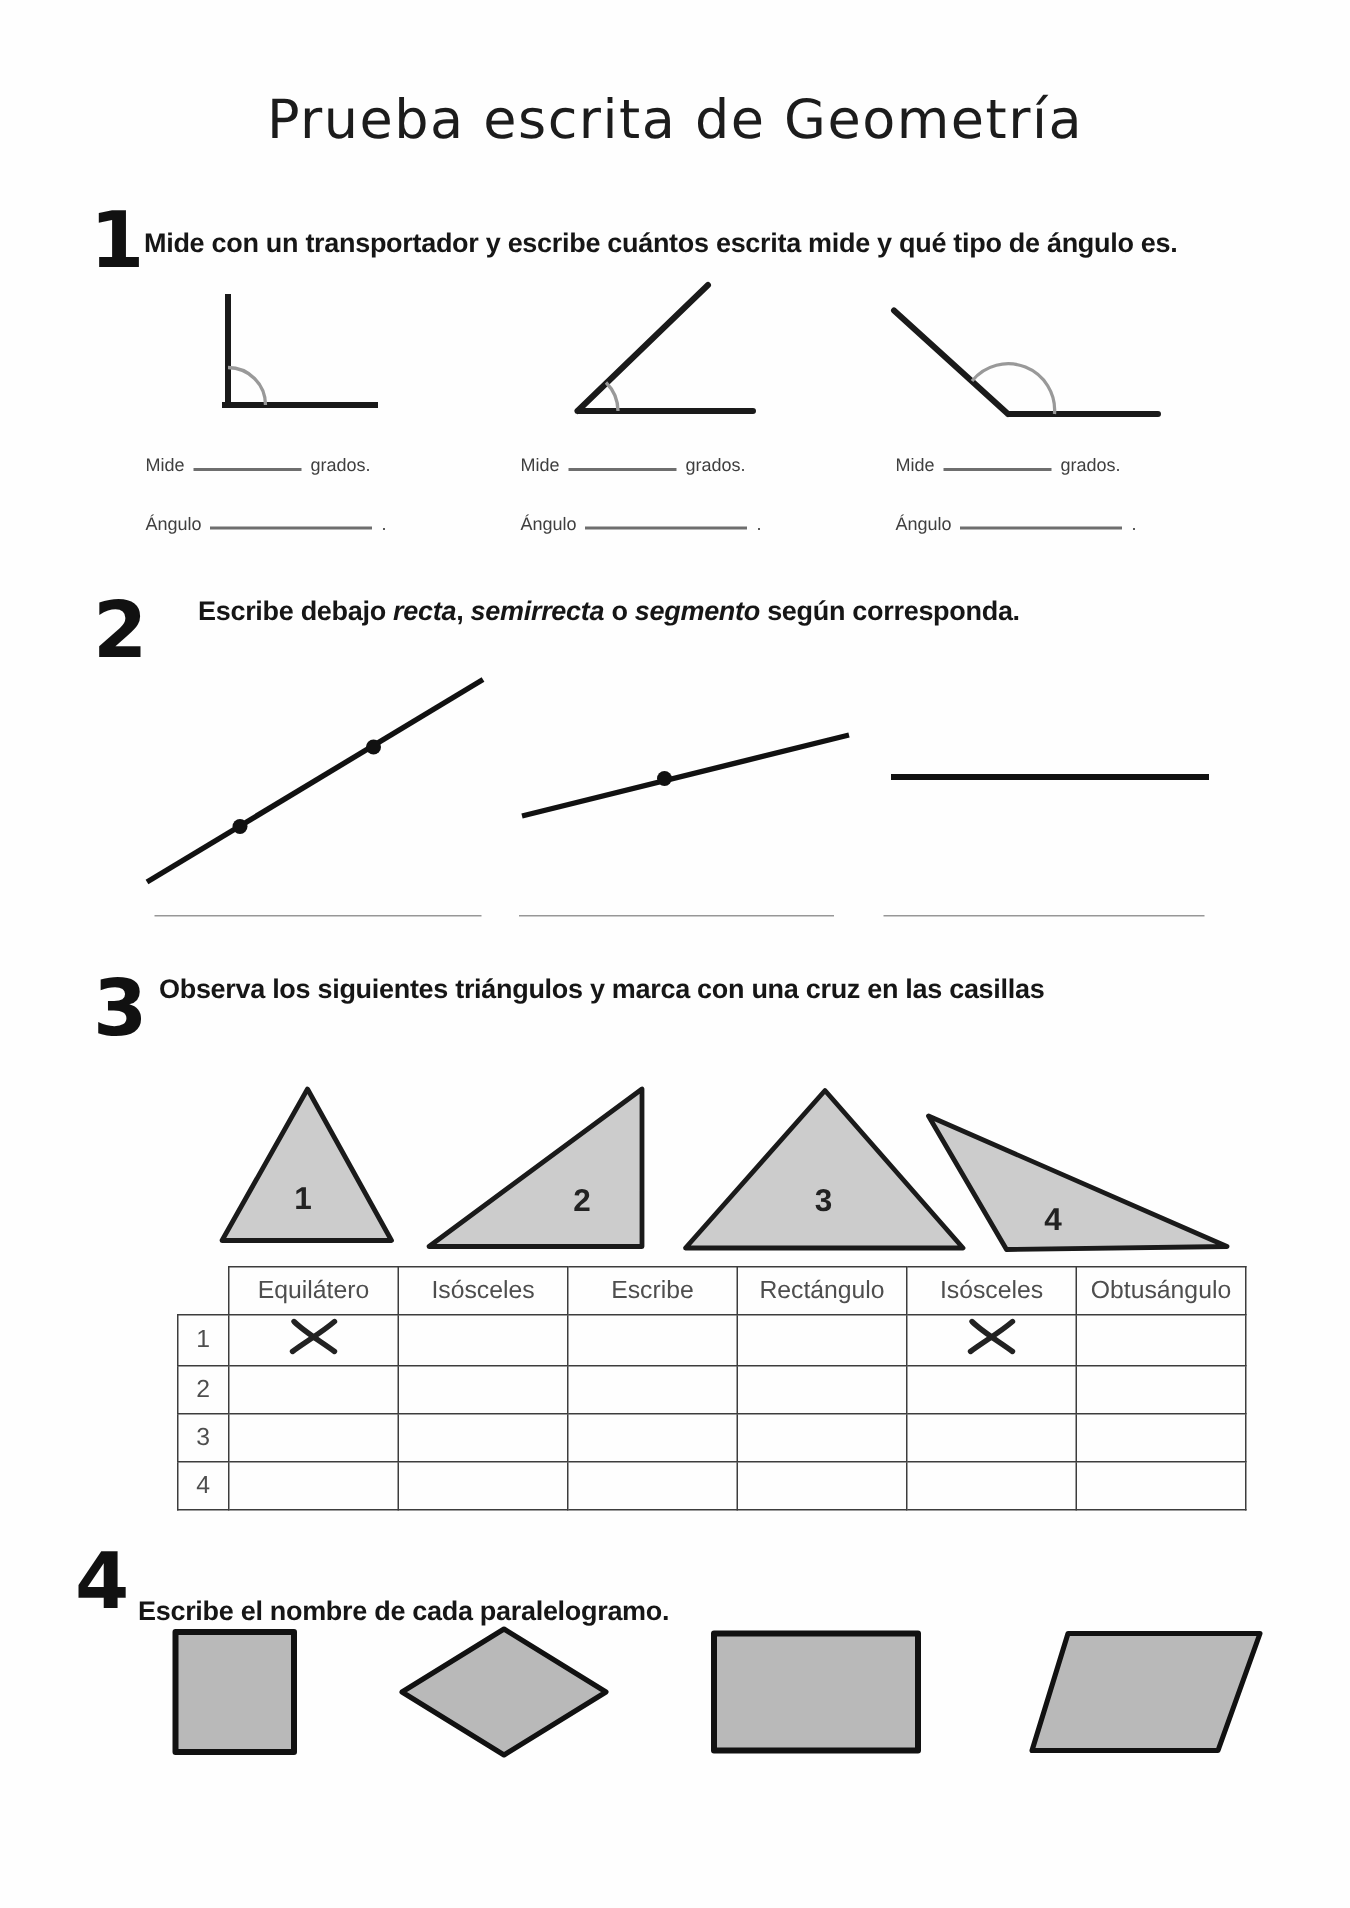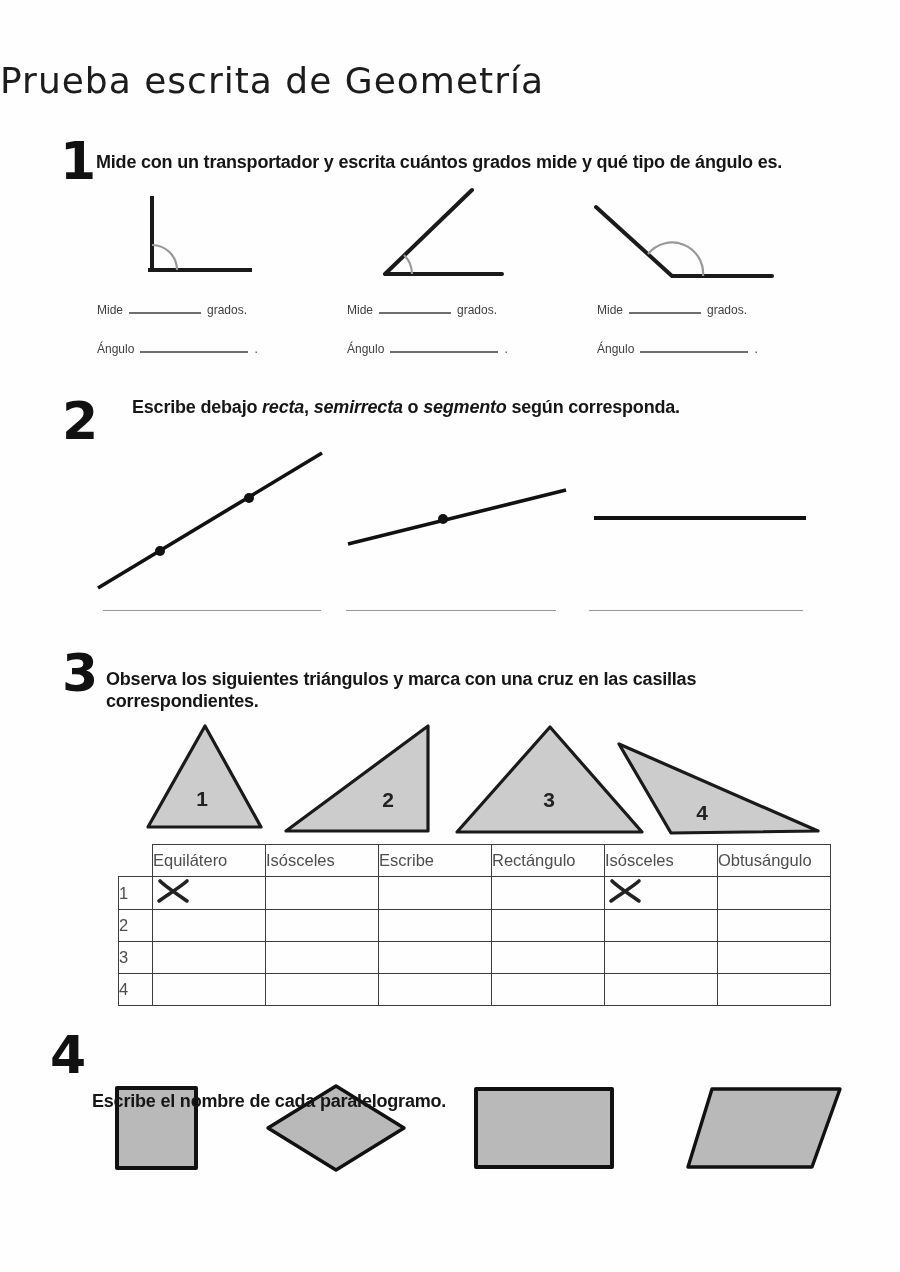--- a/index.html
+++ b/index.html
@@ -7,21 +7,21 @@
     position:relative;
     width:900px;height:1272px;
     margin:0 auto;
     background:#fefefe;
     font-family:"Liberation Sans", sans-serif;
     color:#1a1a1a;
     overflow:hidden;
   }
   .abs{position:absolute;}
   .title{
-    width:900px;text-align:left;top:60px;left:0;
+    width:900px;text-align:center;top:60px;left:0;
     font-family:"DejaVu Sans", sans-serif;
     font-size:36px;font-weight:500;letter-spacing:1px;color:#1c1c1c;
   }
   .secnum{
     font-family:"DejaVu Sans", sans-serif;
     font-size:52px;font-weight:700;line-height:0.9;color:#111;
   }
   .instr{
     font-size:18px;font-weight:700;color:#161616;letter-spacing:-0.2px;
     line-height:22px;
@@ -34,21 +34,21 @@
     display:inline-block;height:13px;vertical-align:baseline;
     border-bottom:2px solid #6e6e6e;margin:0 6px;
   }
   .answer-line{
     height:0;border-top:1.6px solid #979797;
   }
   
   .tri-table{border-collapse:collapse;table-layout:fixed;}
   .tri-table td{
     border:1.5px solid #3d3d3d;
-    height:31px;padding:0;vertical-align:middle;
+    height:31px;padding:0;text-align:center;vertical-align:middle;
     font-size:16.5px;color:#4e4e4e;background:transparent;
   }
   .tri-table td.ghost{border:none;background:transparent;}
   .tri-table td.rowlab{width:33px;}
   .tri-table td.col{width:112px;}
   .xwrap{display:inline-block;line-height:0;}
   svg{display:block;}
 </style>
 </head>
 <body>
@@ -110,21 +110,21 @@
       <polygon points="476,1089 612,1089 612,1167 476,1167" fill="#b9b9b9" stroke="#111" stroke-width="4" stroke-linejoin="round"></polygon>
     </g>
     <g>
       <polygon points="712,1089 840,1089 812,1167 688,1167" fill="#b9b9b9" stroke="#111" stroke-width="3.4" stroke-linejoin="round"></polygon>
     </g>
   </svg>
 
   <div class="abs title">Prueba escrita de Geometría</div>
 
   <div class="abs secnum" style="left:60px;top:138px;">1</div>
-  <div class="abs instr" style="left:96px;top:151px;width:780px;">Mide con un transportador y escrita cuántos grados mide y qué tipo de ángulo es.</div>
+  <div class="abs instr" style="left:96px;top:151px;width:780px;">Mide con un transportador y escribe cuántos escrita mide y qué tipo de ángulo es.</div>
 
   <div class="abs fillrow" style="left:97px;top:299px;">
     <span>Mide</span><span class="blank" style="width:72px;"></span><span>grados.</span>
   </div>
   <div class="abs fillrow" style="left:347px;top:299px;">
     <span>Mide</span><span class="blank" style="width:72px;"></span><span>grados.</span>
   </div>
   <div class="abs fillrow" style="left:597px;top:299px;">
     <span>Mide</span><span class="blank" style="width:72px;"></span><span>grados.</span>
   </div>
@@ -140,23 +140,22 @@
   </div>
 
   <div class="abs secnum" style="left:62px;top:398px;">2</div>
   <div class="abs instr" style="left:96px;top:396px;width:780px;margin-left:36px;"><span>Escribe debajo </span><span class="it">recta</span><span>, </span><span class="it">semirrecta</span><span> o </span><span class="it">segmento</span><span> según corresponda.</span></div>
 
   <div class="abs answer-line" style="left:103px;top:610px;width:218px;"></div>
   <div class="abs answer-line" style="left:346px;top:610px;width:210px;"></div>
   <div class="abs answer-line" style="left:589px;top:610px;width:214px;"></div>
 
   <div class="abs secnum" style="left:62px;top:650px;">3</div>
-  <div class="abs instr" style="left:106px;top:668px;width:700px;">
+  <div class="abs instr" style="left:106px;top:648px;width:700px;">
     <div>Observa los siguientes triángulos y marca con una cruz en las casillas</div>
-    <div>correspondientes.</div>
   </div>
 
   <table class="tri-table abs" style="left:118px;top:844px;">
     <tbody>
         <tr>
       <td class="ghost rowlab"></td>
       <td class="col">Equilátero</td>
       <td class="col">Isósceles</td>
       <td class="col">Escribe</td>
       <td class="col">Rectángulo</td>
@@ -200,15 +199,15 @@
       <td></td>
       <td></td>
       <td></td>
       <td></td>
       <td></td>
     </tr>
   </tbody>
     </table>
 
   <div class="abs secnum" style="left:50px;top:1032px;">4</div>
-  <div class="abs instr" style="left:92px;top:1090px;width:700px;">Escribe el nombre de cada paralelogramo.</div>
+  <div class="abs instr" style="left:92px;top:1063px;width:700px;">Escribe el nombre de cada paralelogramo.</div>
 
 </div>
 
 </body></html>

